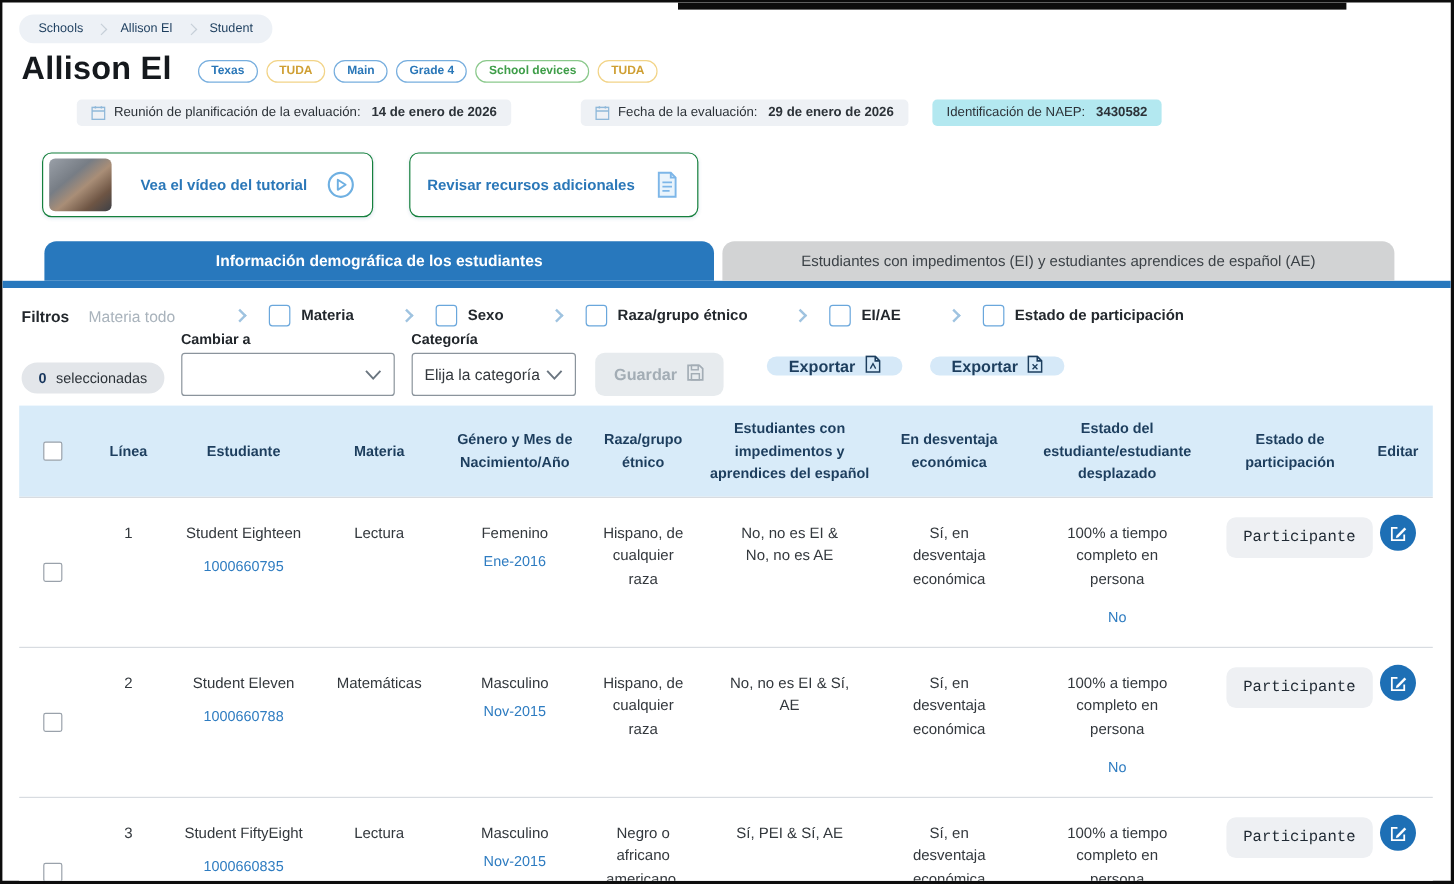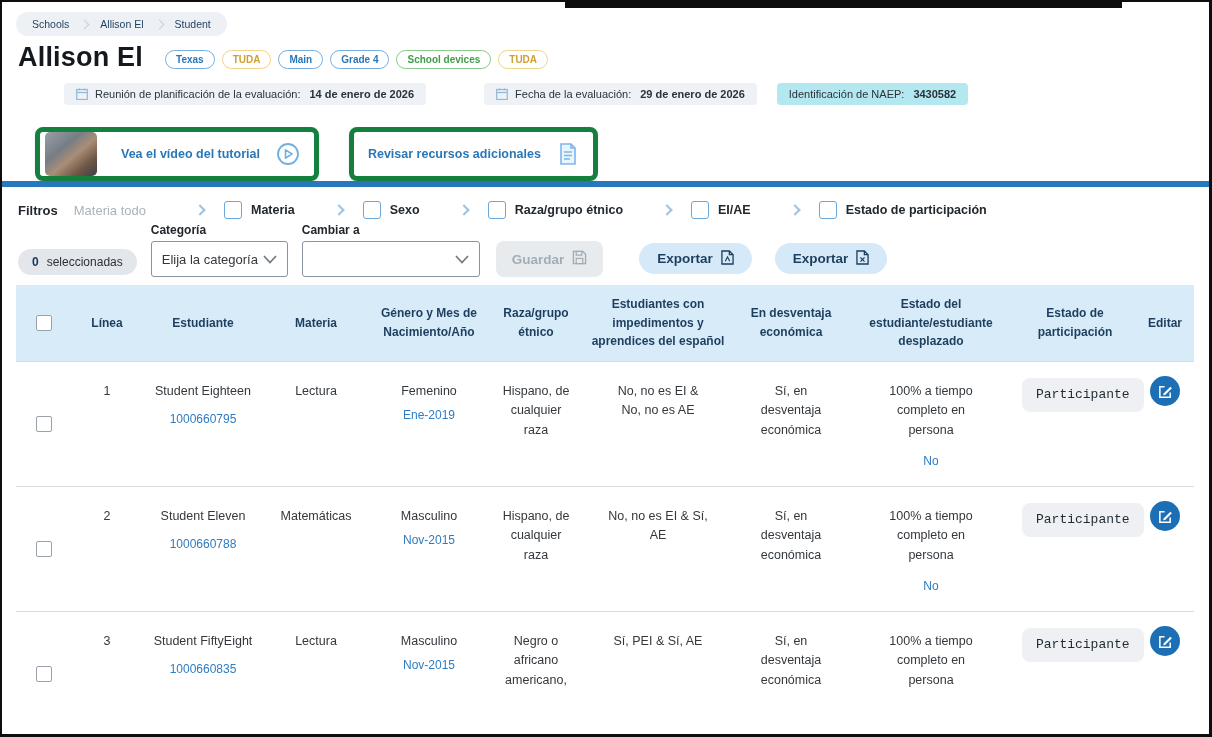--- a/index.html
+++ b/index.html
@@ -23,21 +23,21 @@
 
   
   .chips-row { display:flex; gap:12px; margin:10px 0 0 16px; }
   .chip { display:flex; align-items:center; gap:7px; background:#eef1f5; border-radius:4px; padding:5px 12px; font-size:11px; color:#2c3238;margin-left:46px; }
   .chip.cyan { background:#b3e8f0; margin-left:8px; }
   .chip .val { font-weight:700; margin-left:2px; }
   .cal-ico { display:inline-flex; }
 
   
   .cards-row { display:flex; gap:30px; margin:22px 0 0 33px; }
-  .tcard { display:flex; align-items:center; background:#fff; border:5px solid #15803d; border-radius:8px; box-shadow:0 1px 3px rgba(40,90,140,.12); padding:5px 14px 5px 5px; cursor:pointer; height:54px; }
+  .tcard { display:flex; align-items:center; background:#fff; border:1px solid #15803d; border-radius:8px; box-shadow:0 1px 3px rgba(40,90,140,.12); padding:5px 14px 5px 5px; cursor:pointer; height:54px; }
   .tcard .thumb { width:52px; height:44px; border-radius:5px; margin-right:24px;
     background:linear-gradient(140deg,#9aa0a8 0%,#777d85 35%,#a98e77 55%,#6e5544 78%,#3d4046 100%); }
   .tcard .card-label { font-size:12.5px; font-weight:700; color:#2a77b8; }
   .tcard .ico { margin-left:16px; display:inline-flex; }
   .tcard.small { padding:5px 14px; height:54px; }
 
   
   .tabs { display:flex; margin:20px 0 0 0; padding:0 47px 0 35px; gap:7px; }
   .tab { height:33px; display:flex; align-items:center; justify-content:center; border-radius:10px 10px 0 0; cursor:pointer; }
   .tab.active { flex:0 0 558px; background:#2878bd; color:#fff; font-weight:700; font-size:13px; }
@@ -56,21 +56,21 @@
   
   .controls-row { display:flex; align-items:flex-end; margin:4px 0 0 16px; }
   .sel-pill { display:flex; align-items:center; gap:8px; background:#e3e6ea; border-radius:13px; padding:6px 14px; font-size:12px; color:#2c3238; margin-bottom:2px; }
   .sel-pill b { color:#17365d; font-weight:800; }
   .fldgrp { display:flex; flex-direction:column; margin-left:14px; }
   .fldgrp .lab { font-size:12px; font-weight:800; color:#22272c; margin-bottom:4px; }
   .selbox { display:flex; align-items:center; justify-content:space-between; border:1px solid #8b949c; border-radius:3px; background:#fff; height:36px; padding:0 10px; font-size:13px; color:#33383d; cursor:pointer; }
   .selbox.cat { width:137px; }
   .selbox.chg { width:178px; }
   .btn-save { display:flex; align-items:center; gap:8px; margin-left:16px; height:36px; padding:0 16px; background:#e7ebee; color:#a3adb5; font-weight:700; font-size:13.5px; border:none; border-radius:8px; margin-bottom:0; cursor:default; }
-  .btn-export { display:flex; align-items:center; gap:8px; height:31px; padding:0 18px; background:#d6e9f8; color:#1d3e5e; font-weight:700; font-size:13.5px; border:none; border-radius:16px; cursor:pointer; margin-bottom:3px; }
+  .btn-export { display:flex; align-items:center; gap:8px; height:16px; padding:0 18px; background:#d6e9f8; color:#1d3e5e; font-weight:700; font-size:13.5px; border:none; border-radius:16px; cursor:pointer; margin-bottom:17px; }
   .btn-export.pdf { margin-left:36px; }
   .btn-export.xls { margin-left:23px; }
 
   
   .tbl { margin:8px 14px 0 14px; width:1178px; }
   .trow, .thead { display:grid; grid-template-columns:56px 70px 122px 104px 122px 92px 152px 114px 166px 122px 58px; }
   .thead { background:#d8ebf9; min-height:76px; align-items:center; }
   .hcell { font-size:12px; font-weight:700; color:#1d3e5e; text-align:center; padding:10px 6px; line-height:1.55; }
   .trow { border-top:1px solid #d8dce1; min-height:125px; background:#fff; }
   .cell { font-size:12.5px; color:#33383d; text-align:center; padding:20px 8px 8px 8px; line-height:1.55; }
@@ -168,20 +168,24 @@
       <span class="ico">
         <svg width="22" height="24" viewBox="0 0 20 24" fill="none">
             <path d="M3 2 H13 L17 6 V22 H3 Z" fill="#eaf4fc" stroke="#7db6e8" stroke-width="1.6"></path>
             <path d="M13 2 V6 H17" stroke="#7db6e8" stroke-width="1.6" fill="none"></path>
             <path d="M6 10 H14 M6 13.5 H14 M6 17 H12" stroke="#7db6e8" stroke-width="1.4"></path>
           </svg>
       </span>
     </div>
   </div>
 
+  <div class="tabs">
+    <div class="tab active">Información demográfica de los estudiantes</div>
+    <div class="tab inactive">Estudiantes con impedimentos (EI) y estudiantes aprendices de español (AE)</div>
+  </div>
   <div class="tab-underline"></div>
 
   <div class="filters-row">
     <span class="filters-title">Filtros</span>
     <span class="clear-all">Materia todo</span>
     <div style="display:flex;align-items:center;">
   <div class="fitem">
     <span class="f-chev"></span>
     <input type="checkbox" class="fcb" style="">
     <span class="flabel">Materia</span>
@@ -212,32 +216,32 @@
   </div>
 </div>
   </div>
 
   <div class="controls-row">
     <div class="sel-pill">
       <b>0</b>
       <span>seleccionadas</span>
     </div>
     <div class="fldgrp">
-      <span class="lab">Categoría</span>
-      <div class="selbox cat">
-        <span>Elija la categoría</span>
+      <span class="lab">Cambiar a</span>
+      <div class="selbox chg">
+        <span></span>
         <span><svg width="14" height="9" viewBox="0 0 14 9">
               <path d="M1 1 L7 7.5 L13 1" stroke="#6b7680" stroke-width="1.6" fill="none"></path>
             </svg></span>
       </div>
     </div>
     <div class="fldgrp">
-      <span class="lab">Cambiar a</span>
-      <div class="selbox chg">
-        <span></span>
+      <span class="lab">Categoría</span>
+      <div class="selbox cat">
+        <span>Elija la categoría</span>
         <span><svg width="14" height="9" viewBox="0 0 14 9">
               <path d="M1 1 L7 7.5 L13 1" stroke="#6b7680" stroke-width="1.6" fill="none"></path>
             </svg></span>
       </div>
     </div>
     <button class="btn-save">
       <span>Guardar</span>
       <span><svg width="15" height="15" viewBox="0 0 16 16" fill="none">
             <path d="M1.5 1.5 H11.5 L14.5 4.5 V14.5 H1.5 Z" stroke="#a3adb5" stroke-width="1.5"></path>
             <rect x="4.5" y="9" width="7" height="5.5" stroke="#a3adb5" stroke-width="1.3" fill="none"></rect>
@@ -294,21 +298,21 @@
       <input type="checkbox" class="tcb" style="">
     </div>
     <div class="cell">1</div>
     <div class="cell">
       <div class="student-name">Student Eighteen</div>
       <a class="link">1000660795</a>
     </div>
     <div class="cell">Lectura</div>
     <div class="cell">
       <div>Femenino</div>
-      <a class="link birth">Ene-2019</a>
+      <a class="link birth">Ene-2016</a>
     </div>
     <div class="cell">Hispano, de cualquier raza</div>
     <div class="cell sdell">No, no es EI &amp; No, no es AE</div>
     <div class="cell econ">Sí, en desventaja económica</div>
     <div class="cell stat">
       <div>100% a tiempo completo en persona</div>
       <a class="link status-link">No</a>
     </div>
     <div class="cell part">
       <span class="participation-pill">Participante</span>

